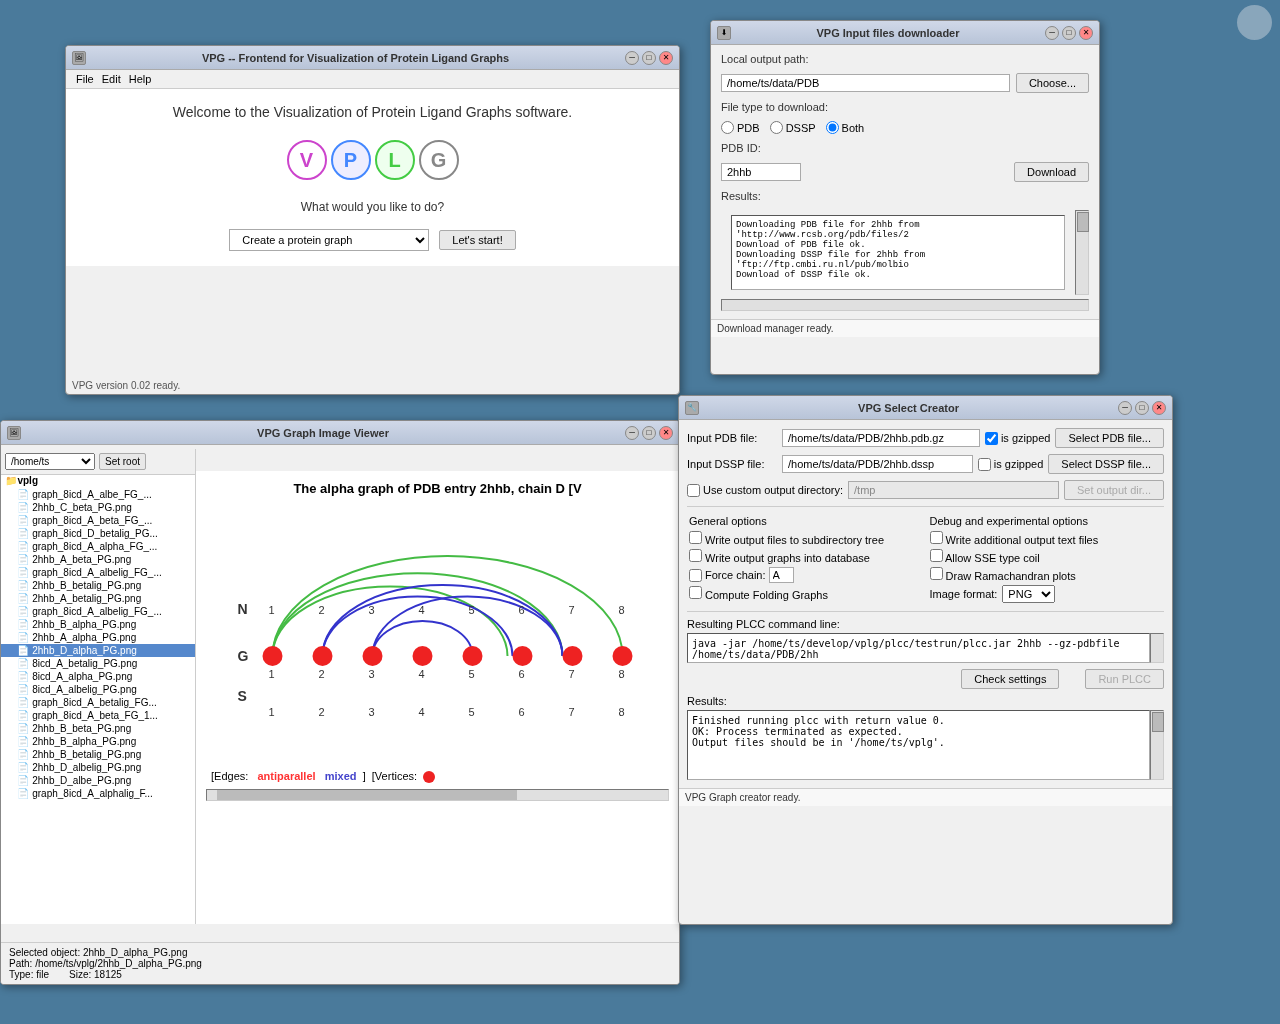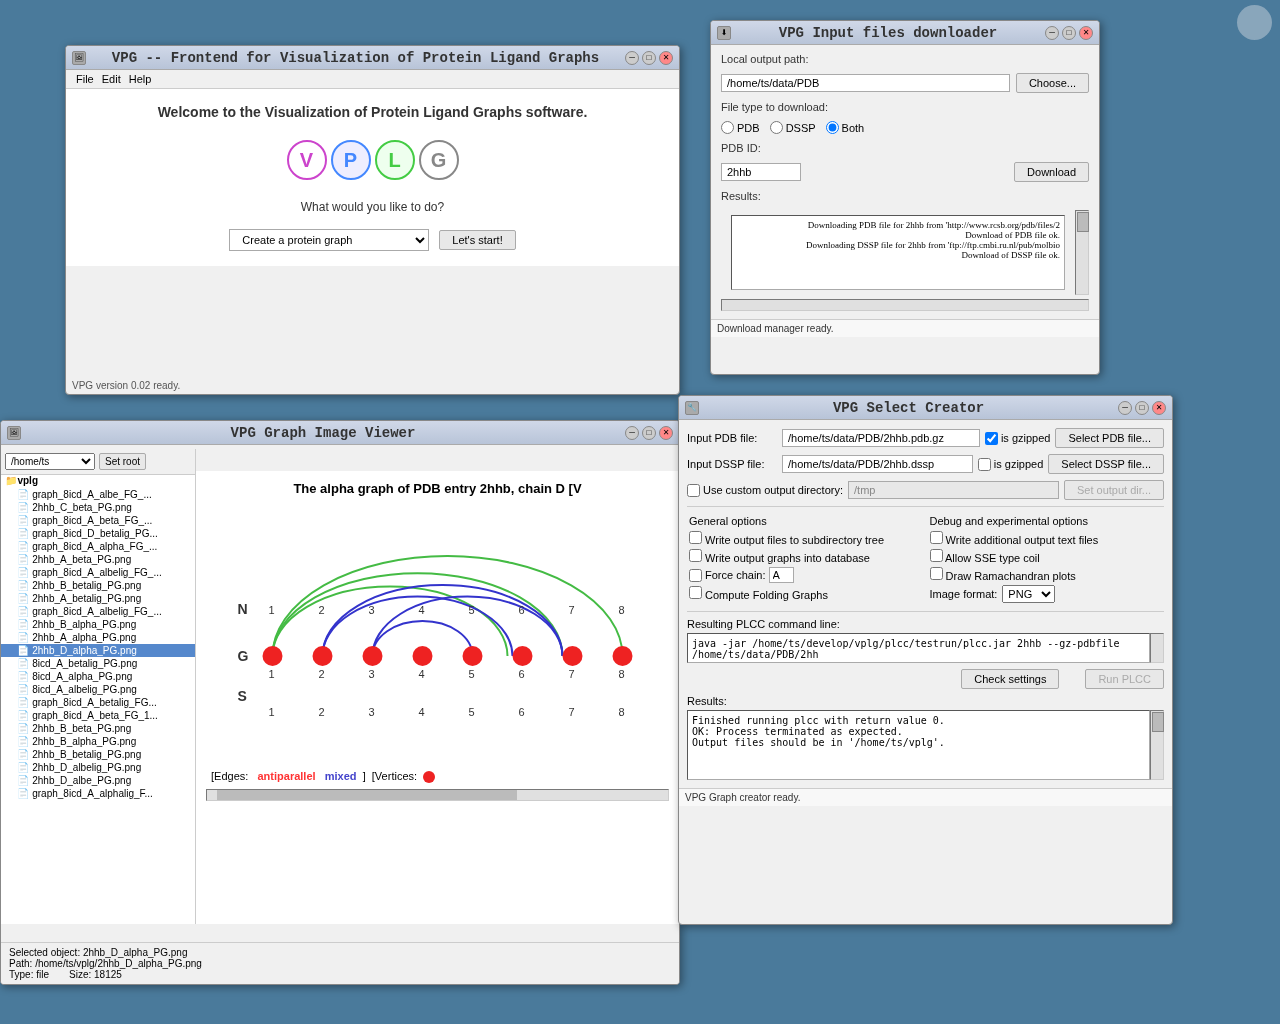--- a/index.html
+++ b/index.html
@@ -27,26 +27,25 @@
       background: linear-gradient(to bottom, #d0d8e8, #b8c4d8);
       padding: 3px 6px;
       display: flex;
       align-items: center;
       justify-content: space-between;
       border-bottom: 1px solid #aaa;
       min-height: 24px;
     }
 
     .window-title {
-      font-size: 14px;
+      font-size: 11px;
       font-weight: bold;
       color: #333;
       text-align: center;
       flex: 1;
-      font-family: Liberation Mono, monospace;
     }
 
     .window-controls {
       display: flex;
       gap: 3px;
     }
 
     .win-btn {
       width: 14px;
       height: 14px;
@@ -88,21 +87,21 @@
     }
 
     .vpg-content {
       padding: 15px;
       text-align: center;
       background: white;
     }
 
     .vpg-welcome {
       font-size: 14px;
-      font-weight: bold;
+      font-weight: normal;
       margin-bottom: 20px;
       color: #333;
     }
 
     .vpg-logo {
       margin: 15px auto;
       display: flex;
       justify-content: center;
       gap: 4px;
       margin-bottom: 20px;
@@ -207,22 +206,21 @@
     }
 
     .results-area {
       margin: 5px 10px;
       border: 1px inset #aaa;
       background: white;
       height: 75px;
       padding: 4px;
       font-size: 10px;
       overflow: hidden;
-      font-family: Liberation Serif, serif;
-      text-align: right;
+      font-family: Liberation Mono, monospace;
     }
 
     .status-bar {
       padding: 3px 6px;
       font-size: 10px;
       border-top: 1px solid #ccc;
       color: #333;
       background: #f8f8f8;
     }
 

